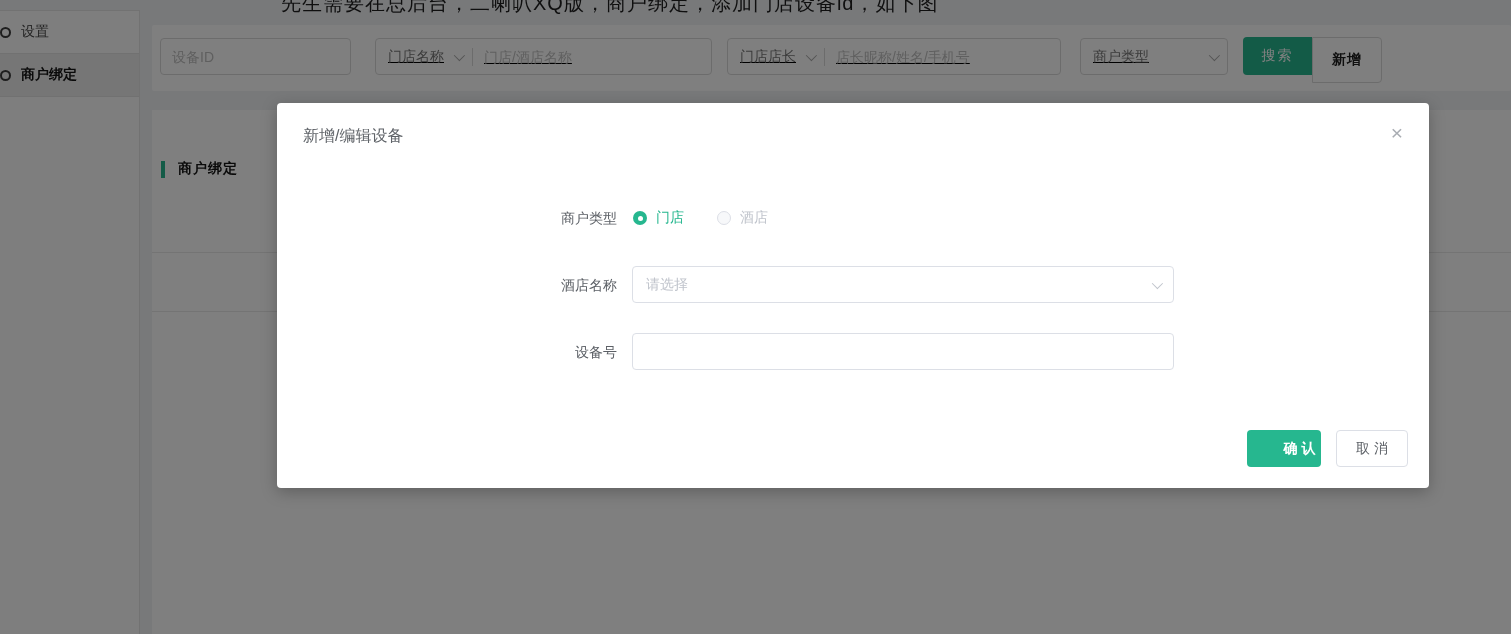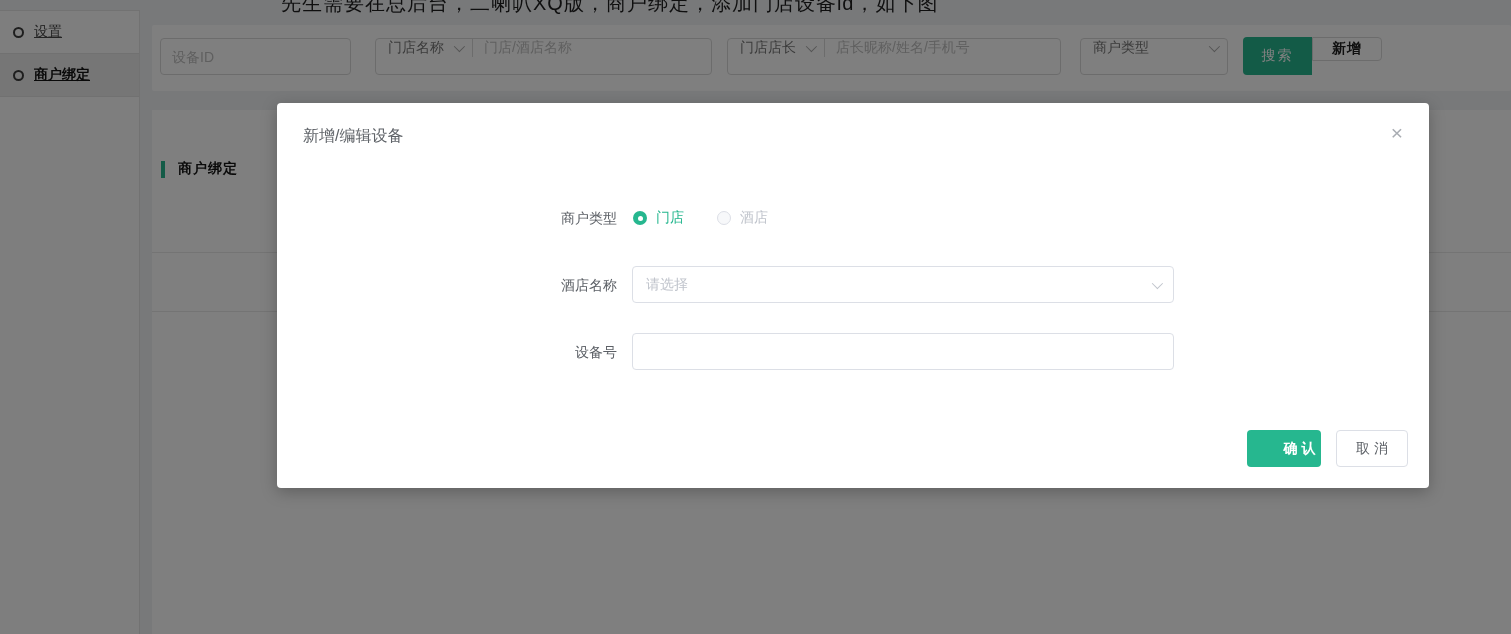--- a/index.html
+++ b/index.html
@@ -6,47 +6,47 @@
   html,body { width:1511px; height:634px; overflow:hidden;
     font-family:"Liberation Sans","DejaVu Sans",sans-serif; background:#f0f2f5; }
 
   
   #page { position:absolute; inset:0; background:#f0f2f5; }
   .top-note { position:absolute; left:281px; top:-10px; font-size:20px; color:#1f1f1f;
     white-space:nowrap; letter-spacing:1px; }
 
   .sidebar { position:absolute; left:0; top:10px; bottom:0; width:140px; background:#fdfdfd;
     border-right:1px solid #e4e4e4; border-top:1px solid #e4e4e4; }
-  .side-item { height:43px; display:flex; align-items:center; padding-left:13px;
-    border-bottom:1px solid #e2e2e2; font-size:14px; color:#4a4a4a; cursor:pointer;text-decoration:underline; }
+  .side-item { height:43px; display:flex; align-items:center; 
+    border-bottom:1px solid #e2e2e2; font-size:14px; color:#4a4a4a; cursor:pointer; }
   .side-item.active { background:#ececec; font-weight:bold; color:#141414; }
   .ring-icon { width:11px; height:11px; border:2px solid #3c3c3c; border-radius:50%;
     margin-right:10px; flex:none; }
 
   .filter-card { position:absolute; left:152px; right:0; top:25px; height:66px;
     background:#ffffff; border-radius:2px; }
   .f-input { position:absolute; top:38px; height:37px; border:1px solid #d9d9d9;
     border-radius:4px; background:#fff; font-size:14px; color:#333; padding:0 11px;
     outline:none; font-family:inherit; }
   .f-input::placeholder { color:#bfbfbf; }
   .combo { position:absolute; top:38px; height:37px; border:1px solid #d9d9d9;
-    border-radius:4px; background:#fff; display:flex; align-items:flex-start; }
+    border-radius:4px; background:#fff; display:flex; align-items:center;text-decoration:underline; }
   .combo .sel { display:flex; align-items:center; justify-content:space-between;
     padding:0 10px 0 12px; font-size:14px; color:#777; border-right:1px solid #d9d9d9;
     cursor:pointer; flex:none; }
   .combo .sel.no-border { border-right:none; }
   .combo input { border:none; outline:none; flex:1; font-size:14px; padding:0 11px;
     font-family:inherit; background:transparent; border-radius:0 4px 4px 0; }
   .combo input::placeholder { color:#bfbfbf; }
   .chev { width:8px; height:8px; border-right:1.6px solid #a9a9a9; border-bottom:1.6px solid #a9a9a9;
     transform:rotate(45deg) translateY(-2px); margin-left:10px; flex:none; }
   .btn-search { position:absolute; left:1243px; top:37px; width:69px; height:38px;
     border:none; border-radius:4px 0 0 4px; color:#fff; font-size:14px; cursor:pointer;
     font-family:inherit; letter-spacing:2px; }
-  .btn-add { position:absolute; left:1312px; top:37px; width:70px; height:24px;
+  .btn-add { position:absolute; left:1312px; top:37px; width:70px; height:46px;
     background:#fff; border:1px solid #d9d9d9; border-radius:0 4px 4px 0; color:#1f1f1f;
     font-size:14px; font-weight:bold; cursor:pointer; font-family:inherit; letter-spacing:1px; }
 
   .main-card { position:absolute; left:152px; right:0; top:110px; bottom:0; background:#fff; }
   .section-head { position:absolute; left:9px; top:50px; display:flex; align-items:center; }
   .green-bar { width:4px; height:17px; margin-right:13px; }
   .section-title { font-size:14px; font-weight:bold; color:#141414; letter-spacing:1px; }
   .hline { position:absolute; left:0; right:0; height:1px; background:#e9e9e9; }
 
   

